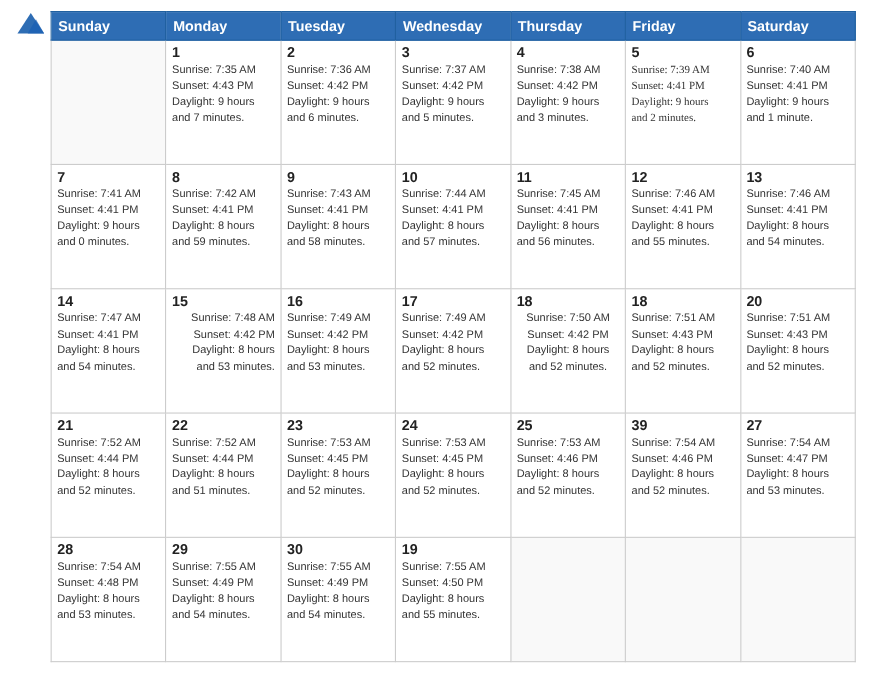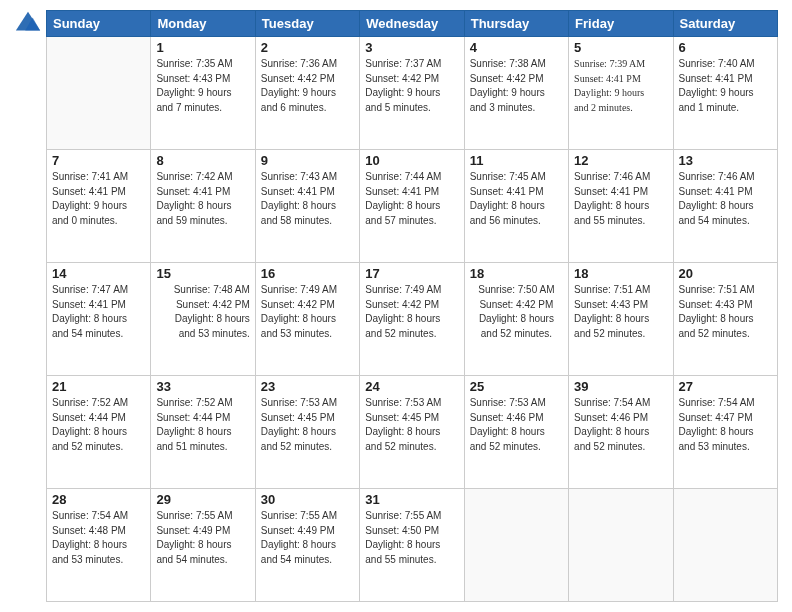--- a/index.html
+++ b/index.html
@@ -275,21 +275,21 @@
         </tr>
         <tr>
           <td>
             <div class="day-number">21</div>
             <div class="day-info" style="white-space: pre-line;">Sunrise: 7:52 AM
 Sunset: 4:44 PM
 Daylight: 8 hours
 and 52 minutes.</div>
           </td>
           <td>
-            <div class="day-number">33</div>
+            <div class="day-number">22</div>
             <div class="day-info" style="white-space: pre-line;">Sunrise: 7:52 AM
 Sunset: 4:44 PM
 Daylight: 8 hours
 and 51 minutes.</div>
           </td>
           <td>
             <div class="day-number">23</div>
             <div class="day-info" style="white-space: pre-line;">Sunrise: 7:53 AM
 Sunset: 4:45 PM
 Daylight: 8 hours
@@ -340,21 +340,21 @@
 and 54 minutes.</div>
           </td>
           <td>
             <div class="day-number">30</div>
             <div class="day-info" style="white-space: pre-line;">Sunrise: 7:55 AM
 Sunset: 4:49 PM
 Daylight: 8 hours
 and 54 minutes.</div>
           </td>
           <td>
-            <div class="day-number">31</div>
+            <div class="day-number">19</div>
             <div class="day-info" style="white-space: pre-line;">Sunrise: 7:55 AM
 Sunset: 4:50 PM
 Daylight: 8 hours
 and 55 minutes.</div>
           </td>
           <td class="empty-cell"></td>
           <td class="empty-cell"></td>
           <td class="empty-cell"></td>
         </tr>
       </tbody>

